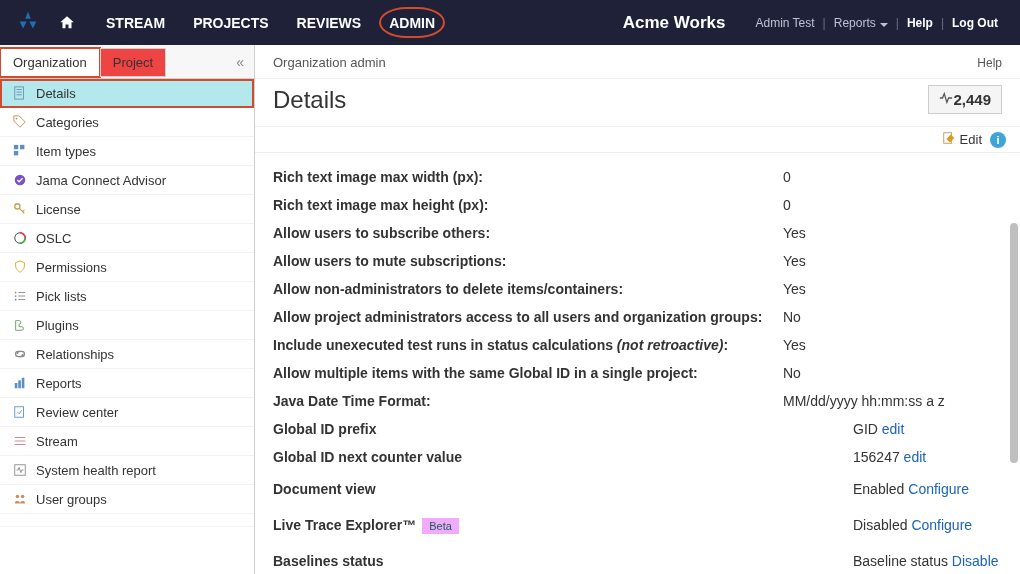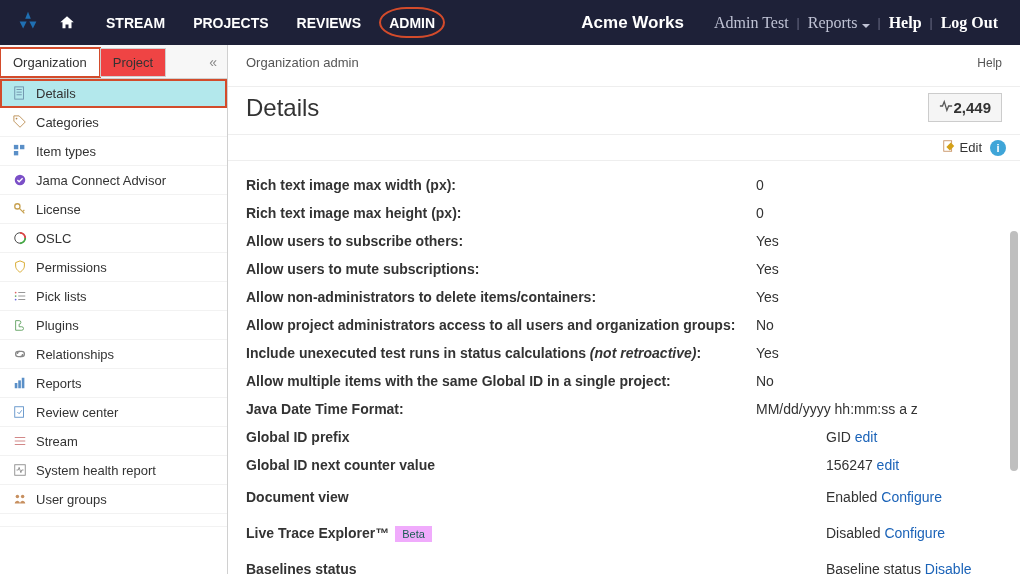--- a/index.html
+++ b/index.html
@@ -5,39 +5,39 @@
 * { margin: 0; padding: 0; box-sizing: border-box; }
 body { font-family: Arial, Helvetica, sans-serif; font-size: 13px; color: #333; background: #fff; width: 1020px; height: 574px; overflow: hidden; }
 .topbar { background: #1e2138; height: 45px; display: flex; align-items: center; color: #fff; padding: 0 14px; }
 .logo { width: 28px; height: 28px; margin-right: 14px; }
 .home-icon { width: 22px; height: 22px; margin-right: 14px; display: flex; align-items: center; justify-content: center; }
 .nav-item { color: #fff; font-weight: bold; font-size: 14px; padding: 0 14px; height: 45px; display: flex; align-items: center; cursor: pointer; }
 .nav-item.highlighted { position: relative; }
 .nav-item.highlighted::after { content: ""; position: absolute; left: 4px; right: 4px; top: 7px; bottom: 7px; border: 2px solid #d34b2b; border-radius: 50%/60%; pointer-events: none; }
 .topbar-spacer { flex: 1; }
 .org-name { font-weight: bold; font-size: 17px; margin-right: 22px; }
-.top-link { color: #bfc2d4; font-size: 16px; margin: 0 8px; cursor: pointer; font-family: Liberation Serif, serif; }
+.top-link { color: #bfc2d4; font-size: 12px; margin: 0 8px; cursor: pointer; }
 .top-link.bold { color: #fff; font-weight: bold; }
 .top-sep { color: #6a6d85; font-size: 12px; }
 .dropdown-caret { display: inline-block; margin-left: 4px; width: 0; height: 0; border-left: 4px solid transparent; border-right: 4px solid transparent; border-top: 4px solid #bfc2d4; }
 
 .main { display: flex; height: calc(574px - 45px); }
-.sidebar { width: 228px; border-right: 1px solid #d0d0d0; display: flex; flex-direction: column; background: #fff; justify-content: flex-end; }
+.sidebar { width: 255px; border-right: 1px solid #d0d0d0; display: flex; flex-direction: column; background: #fff; justify-content: flex-end; }
 .tabs { display: flex; align-items: center; border-bottom: 1px solid #d0d0d0; height: 34px; background: #f7f7f7; position: relative; }
 .tab { padding: 6px 12px; font-size: 13px; cursor: pointer; border: 1px solid #d0d0d0; background: #ef4444; position: relative; top: 1px; }
 .tab.active { background: #fff; border-bottom: 1px solid #fff; }
 .tab.active.highlighted { outline: 2px solid #d34b2b; outline-offset: -1px; }
 .collapse-icon { position: absolute; right: 10px; color: #888; font-size: 14px; cursor: pointer; }
 .side-items { flex: 1; overflow-y: auto; }
 .side-item { display: flex; align-items: center; gap: 8px; padding: 6px 12px; cursor: pointer; border-bottom: 1px solid #f2f2f2; }
 .side-item.active { background: #b3e8ec; outline: 2px solid #d34b2b; outline-offset: -2px; }
 .side-icon { width: 16px; height: 16px; display: flex; align-items: center; justify-content: center; flex-shrink: 0; }
 
 .content { flex: 1; display: flex; flex-direction: column; overflow: hidden; }
-.content-header { display: flex; align-items: center; justify-content: space-between; padding: 10px 18px 16px 18px; border-bottom: 1px solid #eee; }
+.content-header { display: flex; align-items: center; justify-content: space-between; padding: 10px 18px 8px 18px; border-bottom: 1px solid #eee; }
 .crumb { color: #555; font-size: 13px; }
 .help-link { color: #555; font-size: 12px; cursor: pointer; }
 .title-row { display: flex; align-items: center; justify-content: space-between; padding: 6px 18px 12px 18px; border-bottom: 1px solid #eee; }
 .page-title { font-size: 24px; font-weight: normal; }
 .count-badge { border: 1px solid #ccc; background: #f5f5f5; padding: 5px 10px; font-weight: bold; font-size: 15px; display: flex; align-items: center; gap: 0; }
 .toolbar-row { display: flex; justify-content: flex-end; align-items: center; padding: 4px 14px; border-bottom: 1px solid #eee; gap: 8px; }
 .edit-btn { display: flex; align-items: center; gap: 4px; font-size: 13px; cursor: pointer; color: #333; }
 .info-circle { width: 16px; height: 16px; border-radius: 50%; background: #3fa5d8; color: #fff; font-size: 11px; font-weight: bold; display: flex; align-items: center; justify-content: center; cursor: pointer; }
 
 .details-scroll { flex: 1; overflow-y: auto; padding: 10px 18px 20px 18px; position: relative; }

